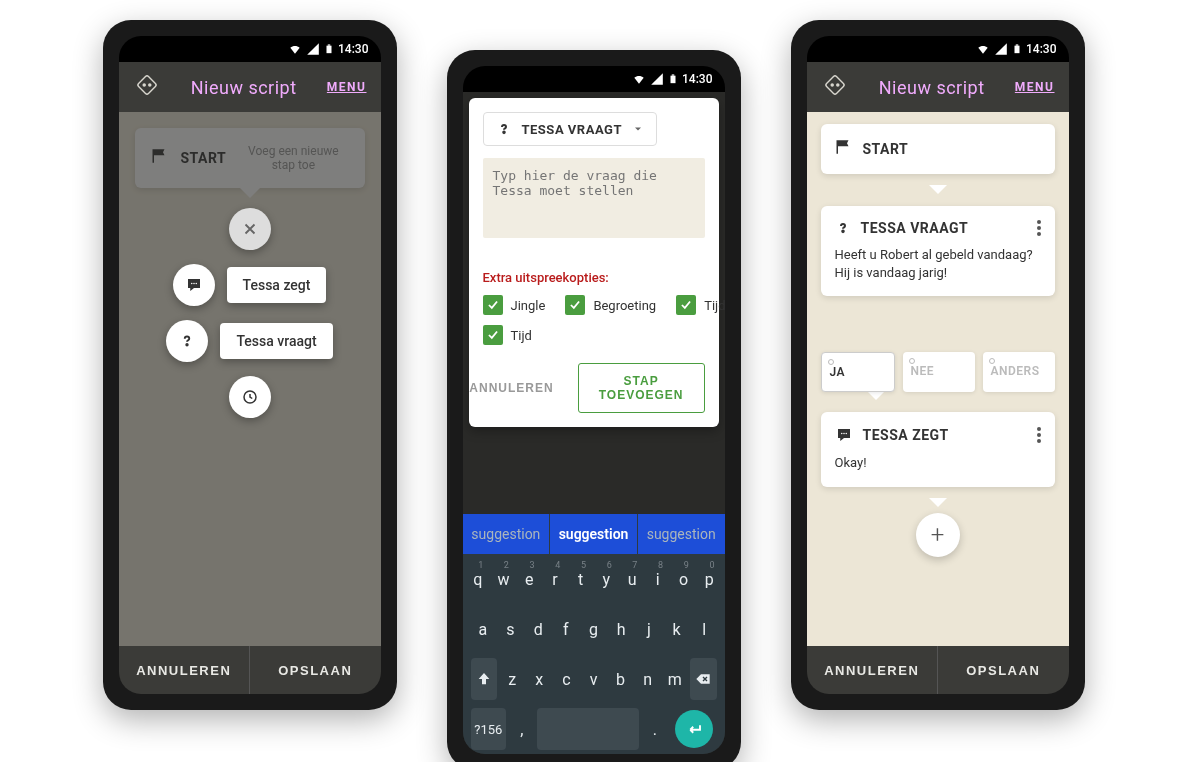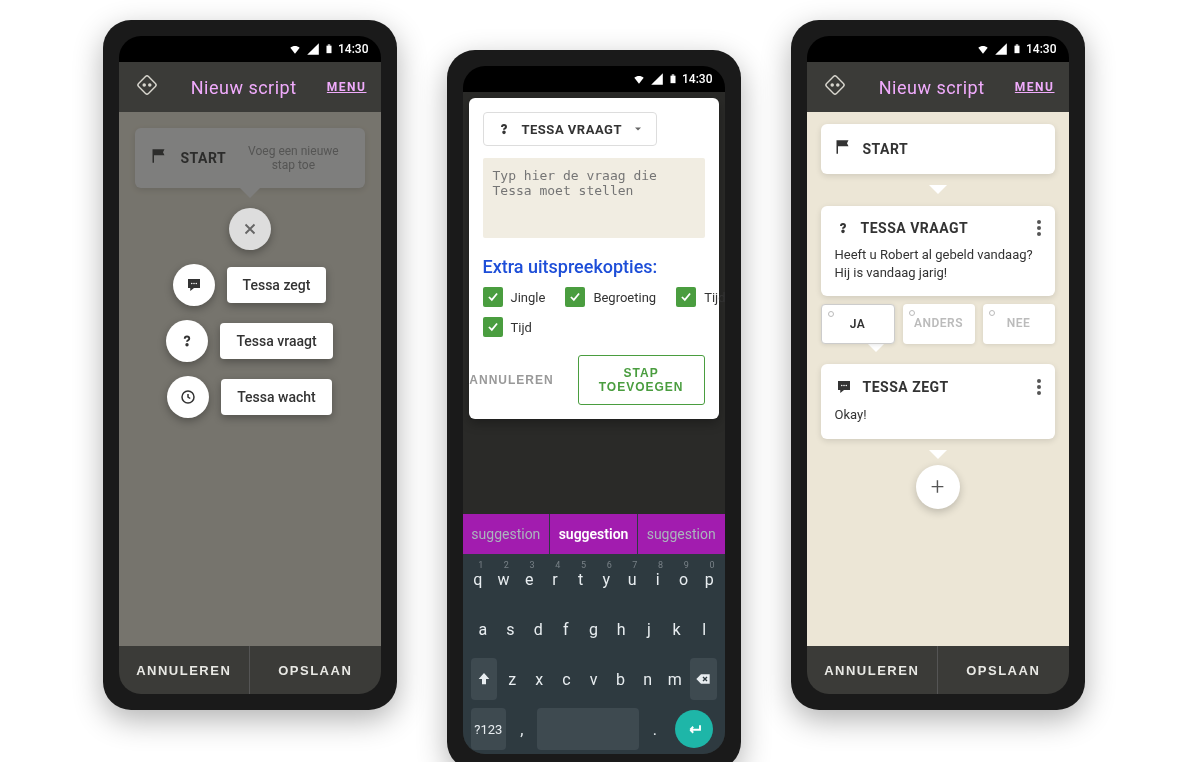--- a/index.html
+++ b/index.html
@@ -147,21 +147,21 @@
     height: 80px;
     background: #f1ede2;
     border: none;
     border-radius: 2px;
     padding: 10px;
     font-size: 13px;
     color: #999;
     resize: none;
     outline: none;
   }
-  .opts-label { margin-top: 14px; font-size: 18px; color: #1d4ed8; font-weight: 500; }
+  .opts-label { margin-top: 28px; font-size: 13px; color: #b91c1c; font-weight: 500; }
   .opts-grid { display: grid; grid-template-columns: 1fr 1fr 1fr; gap: 10px 20px; margin-top: 10px; }
   .opt { display: flex; align-items: center; gap: 8px; font-size: 13px; color: #333; }
   .checkbox {
     width: 20px; height: 20px; background: #4a9d3f; border-radius: 2px;
     display: flex; align-items: center; justify-content: center;
     cursor: pointer;
   }
   .checkbox svg { width: 14px; height: 14px; stroke: #fff; }
   .modal-actions { display: flex; justify-content: flex-end; gap: 14px; margin-top: 18px; align-items: center; }
   .btn-ghost { border: none; background: none; color: #999; font-weight: 600; font-size: 12px; letter-spacing: 1px; padding: 10px; cursor: pointer; }
@@ -169,21 +169,21 @@
     border: 1.5px solid #4a9d3f; background: #fff; color: #4a9d3f;
     font-weight: 700; font-size: 12px; letter-spacing: 1px;
     padding: 10px 20px; border-radius: 3px; cursor: pointer;
   }
 
   
   .keyboard {
     position: absolute; bottom: 0; left: 0; right: 0;
     background: #2e3a40; z-index: 3;
   }
-  .sugg-row { display: flex; background: #a21caf; }
+  .sugg-row { display: flex; background: #1d4ed8; }
   .sugg { flex: 1; text-align: center; padding: 12px 0; color: #aab5bc; font-size: 14px; border-right: 1px solid #2e3a40; }
   .sugg:last-child { border-right: none; }
   .sugg.active { color: #fff; font-weight: 600; }
   .key-row { display: flex; justify-content: center; padding: 4px 4px; gap: 3px; }
   .key {
     flex: 1; height: 42px; display: flex; align-items: center; justify-content: center;
     color: #e8edf0; font-size: 16px; border-radius: 4px; position: relative;
     cursor: pointer;
   }
   .key .num { position: absolute; top: 2px; right: 6px; font-size: 9px; color: #788187; }
@@ -201,23 +201,24 @@
     box-shadow: 0 2px 6px rgba(0,0,0,0.12);
   }
   .card-head { display: flex; align-items: center; gap: 10px; }
   .card-head .title2 { font-weight: 700; font-size: 14px; color: #333; letter-spacing: 0.5px; flex: 1; }
   .card-head .dots { color: #555; cursor: pointer; display: flex; flex-direction: column; gap: 2px; }
   .card-head .dots span { width: 4px; height: 4px; background: #555; border-radius: 50%; }
   .card-body { margin-top: 10px; font-size: 13px; color: #333; line-height: 1.4; }
   .ans-row { display: flex; gap: 8px; margin: 0 14px; }
   .ans {
     flex: 1; background: #fff; border-radius: 4px; padding: 12px 8px;
-    text-align: center; font-size: 12px; font-weight: 600; letter-spacing: 0.5px;
+    font-size: 12px; font-weight: 600; letter-spacing: 0.5px;
     position: relative; box-shadow: 0 1px 4px rgba(0,0,0,0.1);
     cursor: pointer;
+    margin-top: 48px;
   }
   .ans .dot { position: absolute; top: 6px; left: 6px; width: 6px; height: 6px; border: 1px solid #bbb; border-radius: 50%; }
   .ans.sel { color: #333; border: 1px solid #ccc; }
   .ans.dim2 { color: #bbb; }
   .pointer-down {
     width: 0; height: 0;
     border-left: 9px solid transparent;
     border-right: 9px solid transparent;
     border-top: 9px solid #fff;
     margin: -1px auto 6px;
@@ -302,21 +303,20 @@
             </div>
           <div class="pill">Tessa vraagt</div>
         </div>
         <div class="fab-row">
           <div class="fab white">
               <svg viewBox="0 0 24 24" fill="none" stroke="#333" stroke-width="2">
                 <circle cx="12" cy="12" r="8"></circle>
                 <path d="M12 8v4l3 2"></path>
               </svg>
             </div>
-          <div class="pill">Tessa wacht</div>
         </div>
       </div>
     </div>
     <div class="footer">
       <button>ANNULEREN</button>
       <button>OPSLAAN</button>
     </div>
   </div>
 </div>
 
@@ -440,21 +440,21 @@
               <div class="key">m</div>
             </div>
           <div class="key dark">
               <svg width="20" height="16" viewBox="0 0 24 24" fill="#e8edf0">
                 <path d="M22 5H9l-7 7 7 7h13V5z"></path>
                 <path d="M12 9l6 6M18 9l-6 6" stroke="#2e3a40" stroke-width="2"></path>
               </svg>
             </div>
         </div>
         <div class="key-row row4">
-          <div class="key dark" style="flex:1.4;font-size:13px">?123</div>
+          <div class="key dark" style="flex:1.4;font-size:13px">?156</div>
           <div class="key">,</div>
           <div class="key space"></div>
           <div class="key">.</div>
           <div class="key enter">
               <svg width="18" height="18" viewBox="0 0 24 24" fill="none" stroke="#fff" stroke-width="2.5">
                 <path d="M20 7v6H7m0 0l4-4m-4 4l4 4"></path>
               </svg>
             </div>
         </div>
       </div>
@@ -515,22 +515,22 @@
           <div class="dots">
               <span></span>
               <span></span>
               <span></span>
             </div>
         </div>
         <div class="card-body">Heeft u Robert al gebeld vandaag? Hij is vandaag jarig!</div>
       </div>
       <div class="ans-row">
         <div class="ans sel"><span class="dot"></span><span>JA</span></div>
+        <div class="ans dim2"><span class="dot"></span><span>NEE</span></div>
         <div class="ans dim2"><span class="dot"></span><span>ANDERS</span></div>
-        <div class="ans dim2"><span class="dot"></span><span>NEE</span></div>
       </div>
       <div class="pointer-down c2"></div>
 
       <div class="card">
         <div class="card-head">
           <svg viewBox="0 0 24 24" width="18" fill="#333">
               <path d="M4 4h16v12H12l-5 4v-4H4z"></path>
               <circle cx="9" cy="10" r="1" fill="#fff"></circle>
               <circle cx="12" cy="10" r="1" fill="#fff"></circle>
               <circle cx="15" cy="10" r="1" fill="#fff"></circle>

